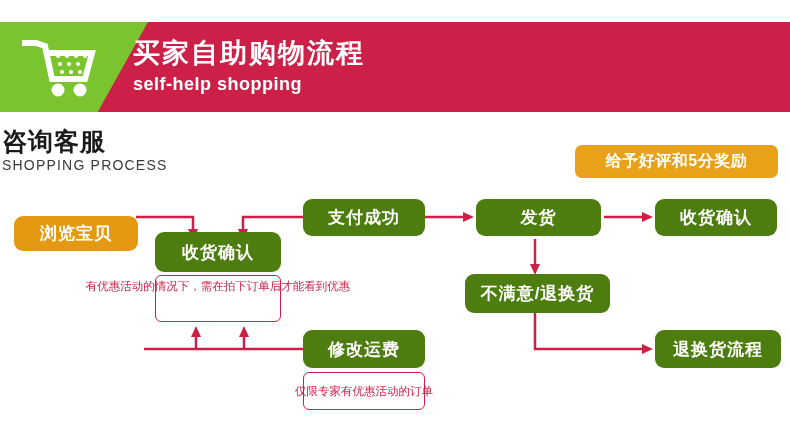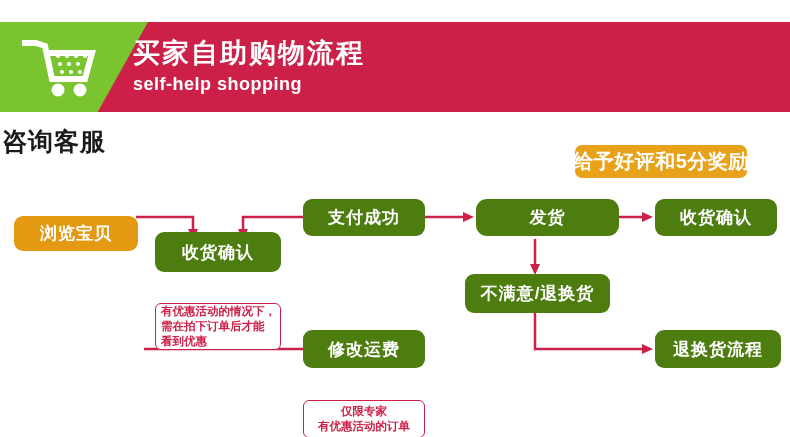--- a/index.html
+++ b/index.html
@@ -100,26 +100,26 @@
     line-height: 18px;
     letter-spacing: 1.2px;
     white-space: nowrap;
   }
 
   
   .award-badge {
     position: absolute;
     left: 575px;
     top: 145px;
-    width: 172px;
+    width: 203px;
     height: 33px;
     background: #E7A219;
     border-radius: 7px;
     color: #ffffff;
-    font-size: 20px;
+    font-size: 16px;
     font-weight: bold;
     letter-spacing: 0.5px;
     display: flex;
     align-items: center;
     justify-content: center;
     white-space: nowrap;
   }
 
   
   .node {
@@ -138,28 +138,27 @@
   .node.red   { background: #4d7c0f; }
   .node.orange{ background: #E39A12; margin-top: 16px; }
 
   .note {
     position: absolute;
     border: 1.5px solid #CC2048;
     border-radius: 6px;
     background: #ffffff;
     color: #CC2048;
     font-size: 11.5px;
-    font-weight: bold;
+    font-weight: normal;
     line-height: 15px;
     box-sizing: border-box;
     display: flex;
-    flex-direction: column;
+    flex-direction: row;
     justify-content: center;
     white-space: nowrap;
-    margin-top: 28px;
   }
   .note.left-note  { padding: 3px 5px; align-items: flex-start; }
   .note.center-note{ padding: 12px 5px; align-items: center; text-align: right; }
 
   
   .flow-svg {
     position: absolute;
     left: 0;
     top: 0;
     width: 790px;
@@ -194,20 +193,21 @@
     </svg>
 
     <div class="banner-text">
       <div class="banner-title">买家自助购物流程</div>
       <div class="banner-sub">self-help shopping</div>
     </div>
   </div>
 
   <div class="section-head">
     <div class="section-head-cn">咨询客服</div>
+    <div class="section-head-en">SHOPPING PROCESS</div>
   </div>
 
   <div class="award-badge">给予好评和5分奖励</div>
 
   <svg class="flow-svg" viewBox="0 0 790 437">
     <g stroke="#CC2048" stroke-width="2.5" fill="none">
 
       <path d="M136 217 H193 V232"></path>
 
       <path d="M303 217 H243 V232"></path>
@@ -243,21 +243,21 @@
   <div class="node red" style="left:155px; top:232px; width:126px; height:40px;">收货确认</div>
 
   <div class="note left-note" style="left:155px; top:275px; width:126px; height:47px;">
     <span>有优惠活动的情况下，</span>
     <span>需在拍下订单后才能</span>
     <span>看到优惠</span>
   </div>
 
   <div class="node red" style="left:303px; top:199px; width:122px; height:37px;">支付成功</div>
 
-  <div class="node red" style="left:476px; top:199px; width:143px; height:37px;border-radius:11px;">发货</div>
+  <div class="node red" style="left:476px; top:199px; width:125px; height:37px;">发货</div>
 
   <div class="node red" style="left:655px; top:199px; width:122px; height:37px;">收货确认</div>
 
   <div class="node red" style="left:465px; top:274px; width:145px; height:39px;">不满意/退换货</div>
 
 
   <div class="node red" style="left:303px; top:330px; width:122px; height:38px;">修改运费</div>
 
   <div class="note center-note" style="left:303px; top:372px; width:122px; height:38px;">
     <span>仅限专家</span>

